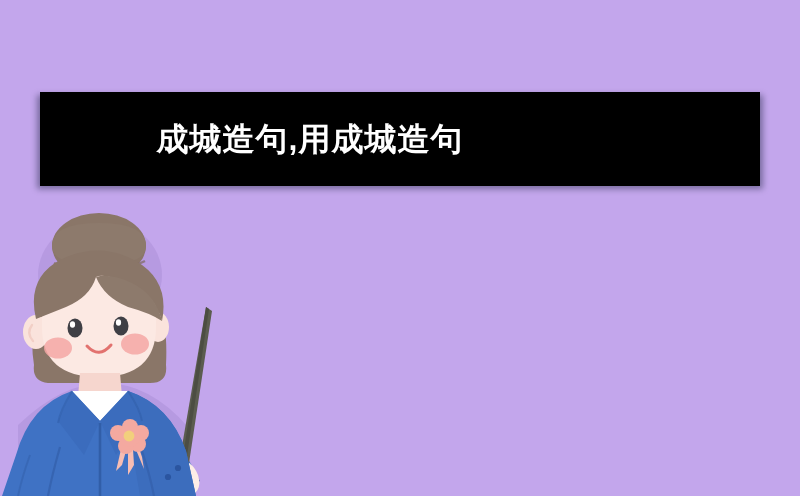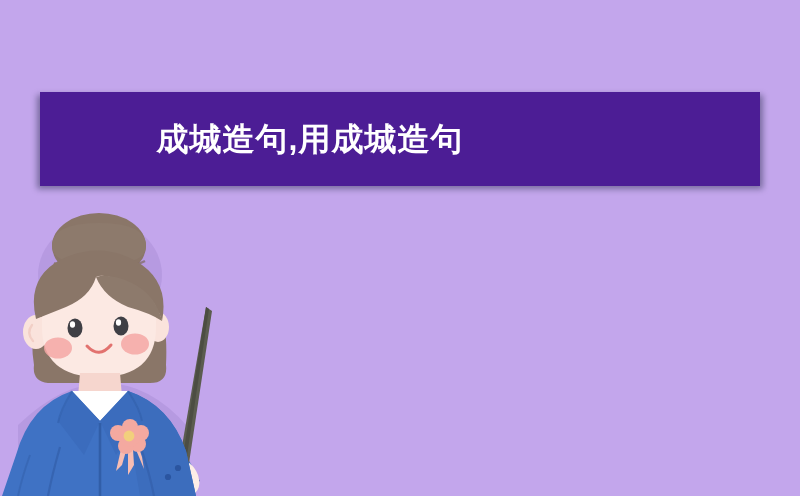--- a/index.html
+++ b/index.html
@@ -28,21 +28,21 @@
     background: #3a3a5e;
     opacity: 0.55;
     filter: blur(3px);
   }
   #banner {
     position: absolute;
     left: 40px;
     top: 92px;
     width: 720px;
     height: 94px;
-    background: #4c1d95;
+    background: #000000;
     display: flex;
     align-items: center;
     justify-content: center;
     box-sizing: border-box;
     padding-right: 180px;
     text-align: right;
   }
   #banner-title {
     color: #ffffff;
     font-size: 32px;

